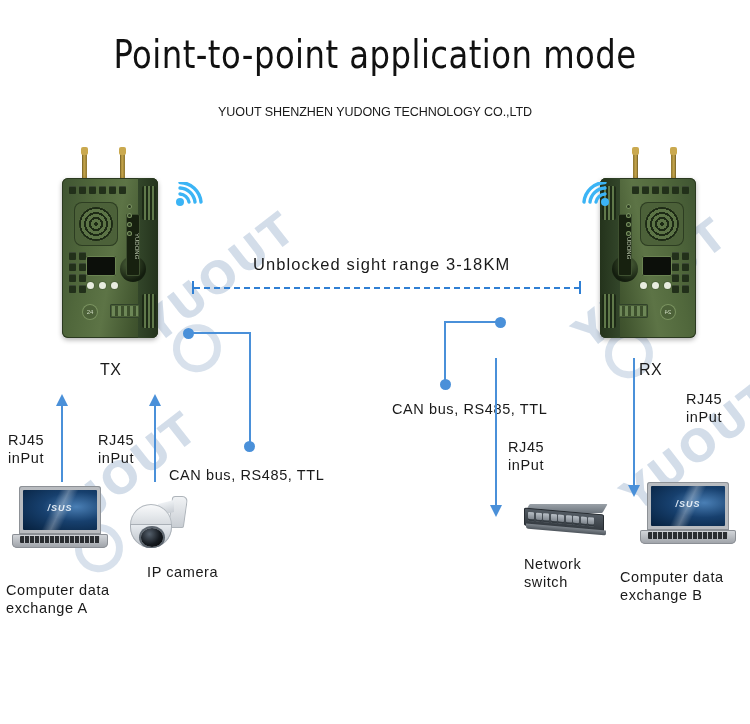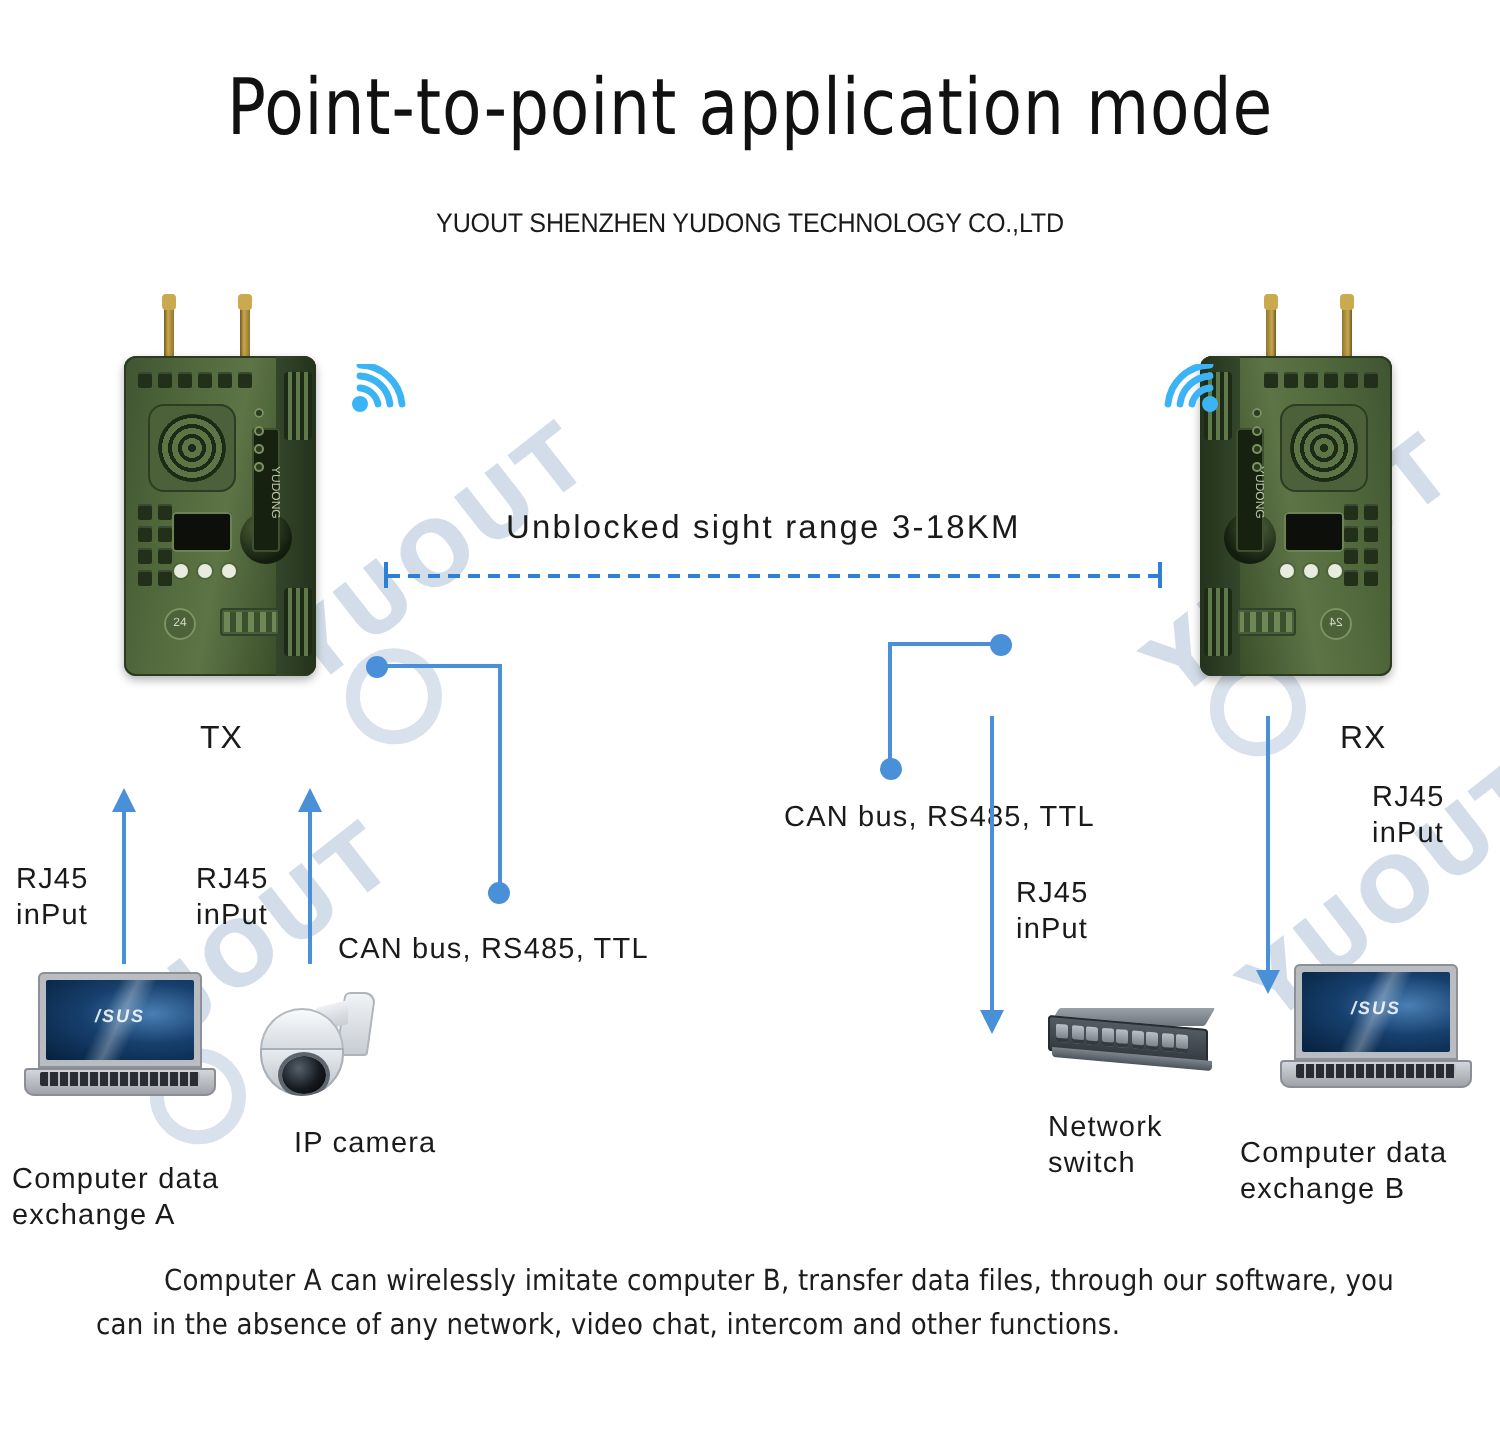--- a/index.html
+++ b/index.html
@@ -281,21 +281,21 @@
       <path d="M7 0.5 A21.5 21.5 0 0 1 28 20" fill="none" stroke="#3bb4f5" stroke-width="3.4" stroke-linecap="round"></path>
     </svg>
   </div>
 
   <div class="range-lbl" style="left:253px;top:255px;">Unblocked sight range 3-18KM</div>
   <div class="cap" style="left:192px;top:281px;"></div>
   <div class="dash" style="left:194px;top:287px;width:386px;"></div>
   <div class="cap" style="left:579px;top:281px;"></div>
 
   <div class="lbl big" style="left:100px;top:361px;">TX</div>
-  <div class="lbl big" style="left:670px;top:361px;">RX</div>
+  <div class="lbl big" style="left:639px;top:361px;">RX</div>
 
   <div class="dot" style="left:183px;top:328px;"></div>
   <div class="line hline" style="left:192px;top:332px;width:59px;"></div>
   <div class="line vline" style="left:249px;top:332px;height:114px;"></div>
   <div class="dot" style="left:244px;top:441px;"></div>
   <div class="lbl" style="left:169px;top:466px;">CAN bus, RS485, TTL</div>
 
   <div class="arrow up" style="left:56px;top:394px;"></div>
   <div class="line vline" style="left:61px;top:404px;height:78px;"></div>
   <div class="lbl" style="left:8px;top:431px;">RJ45
@@ -371,15 +371,14 @@
         <span class="asus">/SUS</span>
       </div>
     </div>
     <div class="base">
         <div class="keys"></div>
       </div>
   </div>
   <div class="lbl" style="left:620px;top:568px;">Computer data
 exchange B</div>
 
-  <div class="para">Computer A can wirelessly imitate computer B, transfer data files, through our software, you can in the absence of any network, video chat, intercom and other functions.</div>
 
 </div>
 
 </body></html>

